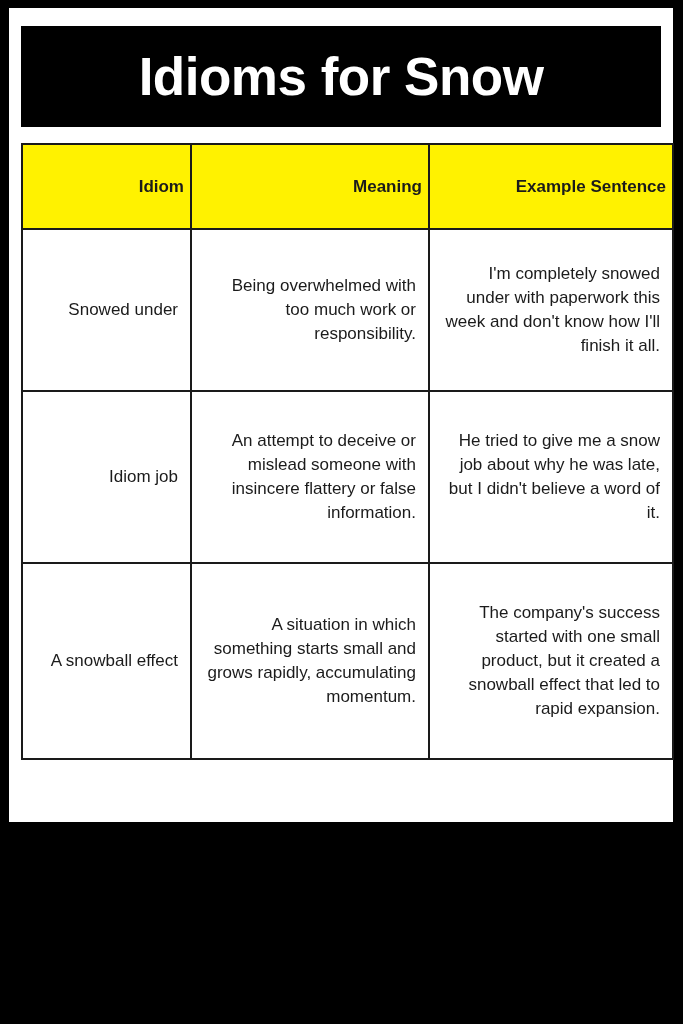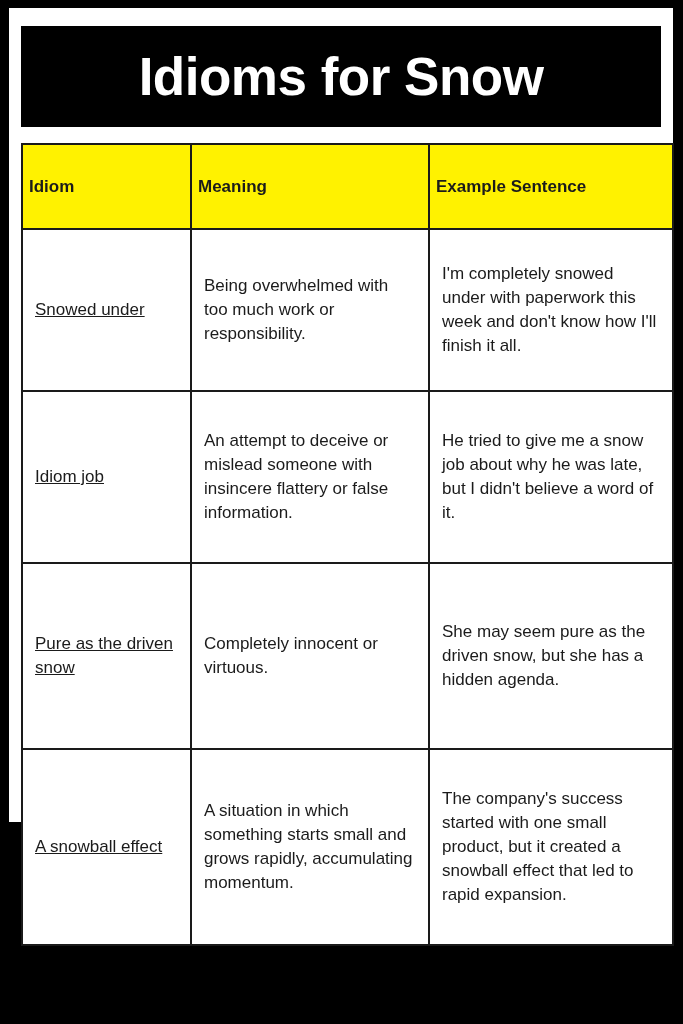--- a/index.html
+++ b/index.html
@@ -62,21 +62,21 @@
     border: 2px solid #1a1a1a;
   }
 
   .idiom-table col.c-idiom   { width: 169px; }
   .idiom-table col.c-meaning { width: 238px; }
   .idiom-table col.c-example { width: 244px; }
 
   .idiom-table th,
   .idiom-table td {
     border: 2px solid #1a1a1a;
-    text-align: left;
+    text-align: right;
     vertical-align: middle;
     color: #1b1b1b;
   }
 
   .idiom-table thead th {
     background: #FFF200;
     height: 85px;
     font-size: 17px;
     font-weight: 700;
     padding: 4px 6px;
@@ -88,21 +88,21 @@
     font-weight: 400;
     line-height: 1.42;
     padding: 10px 12px;
   }
 
   .idiom-table tbody tr.r1 td { height: 162px; }
   .idiom-table tbody tr.r2 td { height: 172px; }
   .idiom-table tbody tr.r3 td { height: 186px; }
   .idiom-table tbody tr.r4 td { height: 196px; }
 
-  .cell-idiom { font-size: 17px; text-decoration: underline; }
+  .cell-idiom { font-size: 17px; }
 
   
   .brand-row {
     width: 651px;
     display: flex;
     justify-content: flex-end;
     align-items: center;
     height: 58px;
     padding-right: 2px;
   }
@@ -143,25 +143,20 @@
         <tr class="r1">
           <td class="cell-idiom">Snowed under</td>
           <td>Being overwhelmed with too much work or responsibility.</td>
           <td>I'm completely snowed under with paperwork this week and don't know how I'll finish it all.</td>
         </tr>
         <tr class="r2">
           <td class="cell-idiom">Idiom job</td>
           <td>An attempt to deceive or mislead someone with insincere flattery or false information.</td>
           <td>He tried to give me a snow job about why he was late, but I didn't believe a word of it.</td>
         </tr>
-        <tr class="r3">
-          <td class="cell-idiom">Pure as the driven snow</td>
-          <td>Completely innocent or virtuous.</td>
-          <td>She may seem pure as the driven snow, but she has a hidden agenda.</td>
-        </tr>
         <tr class="r4">
           <td class="cell-idiom">A snowball effect</td>
           <td>A situation in which something starts small and grows rapidly, accumulating momentum.</td>
           <td>The company's success started with one small product, but it created a snowball effect that led to rapid expansion.</td>
         </tr>
       </tbody>
     </table>
 
 
   </div>

